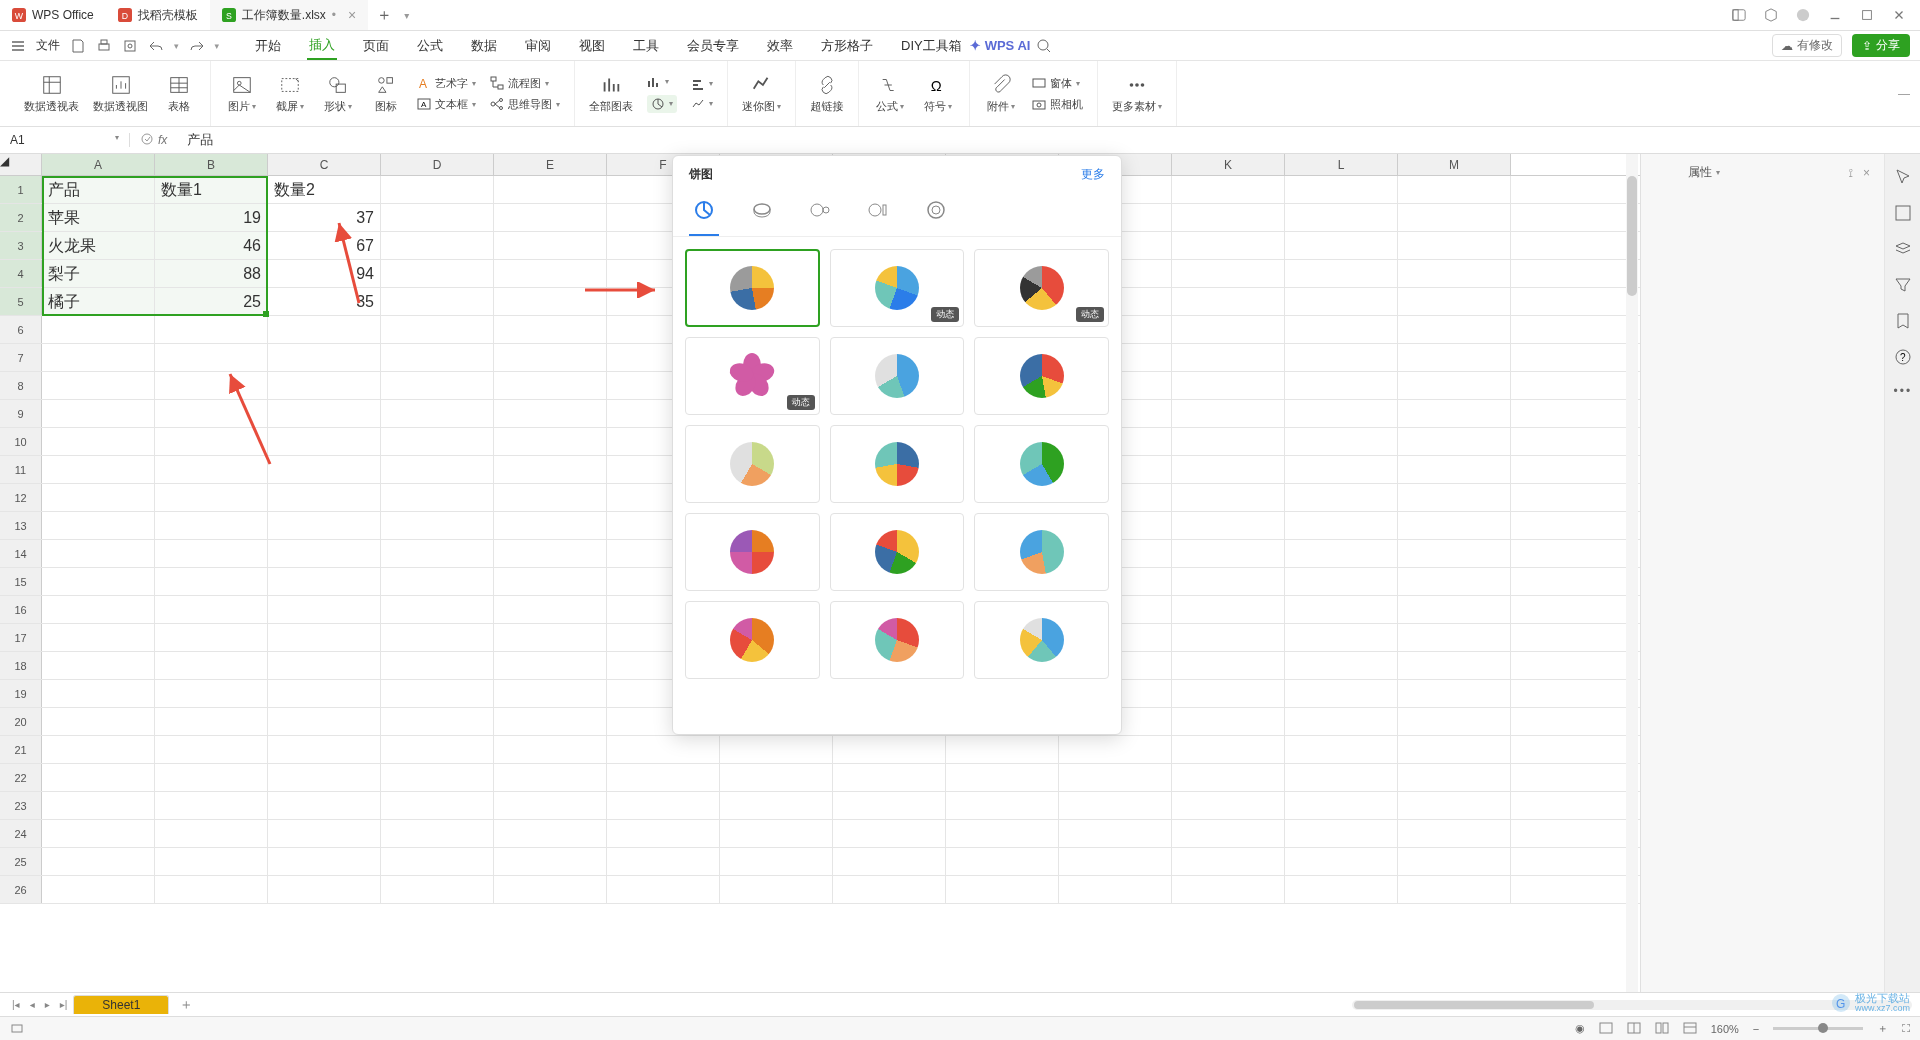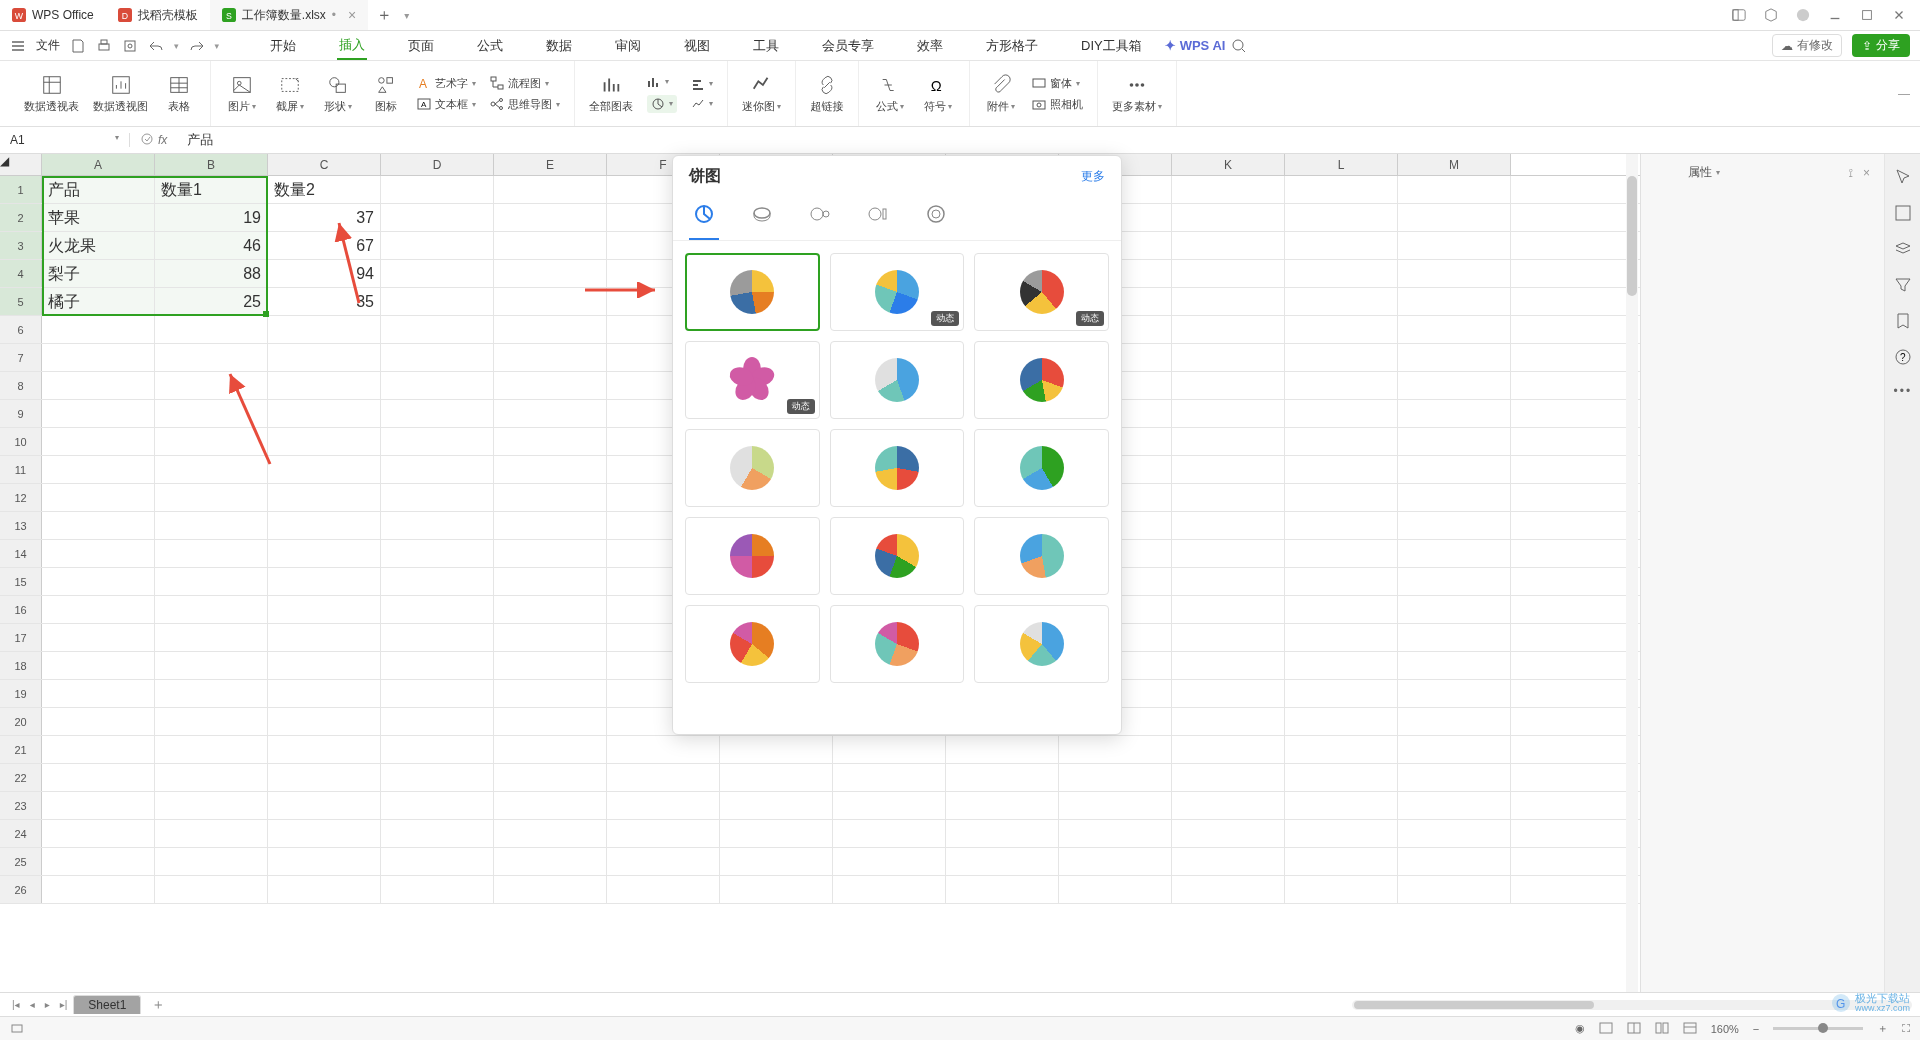--- a/index.html
+++ b/index.html
@@ -15,21 +15,21 @@
 .newtab { color: #666; font-size: 16px; padding: 0 8px; cursor: pointer; }
 .tbar-right { margin-left: auto; display: flex; align-items: center; gap: 18px; padding-right: 14px; }
 .tbar-right .win-btn { width: 14px; height: 14px; color: #666; cursor: pointer; }
 
 
 .menubar { height: 30px; background: #fff; display: flex; align-items: center; padding: 0 10px; gap: 4px; border-bottom: 1px solid #e5e5e5; }
 .mb-left { display: flex; align-items: center; gap: 10px; }
 .mb-icon { width: 16px; height: 16px; color: #666; cursor: pointer; }
 .mb-text { font-size: 12px; color: #333; cursor: pointer; }
 .menu-items { display: flex; align-items: center; margin-left: 30px; gap: 24px; }
-.menu-item { font-size: 13px; color: #333; cursor: pointer; padding: 4px 2px; margin-left: 15px; }
+.menu-item { font-size: 13px; color: #333; cursor: pointer; padding: 4px 2px; }
 .menu-item.active { color: #2ea121; border-bottom: 2px solid #2ea121; font-weight: 500; }
 .wpsai { color: #5b6bd6; font-weight: 600; display: flex; align-items: center; gap: 4px; }
 .mb-right { margin-left: auto; display: flex; align-items: center; gap: 10px; }
 .btn-save { background: #fff; border: 1px solid #ddd; border-radius: 4px; padding: 2px 8px; font-size: 12px; color: #666; display: flex; align-items: center; gap: 4px; cursor: pointer; }
 .btn-share { background: #2ea121; color: #fff; border: none; border-radius: 4px; padding: 3px 10px; font-size: 12px; display: flex; align-items: center; gap: 4px; cursor: pointer; }
 
 
 .ribbon { height: 66px; background: #fff; display: flex; align-items: center; padding: 0 10px; border-bottom: 1px solid #e0e0e0; }
 .ribbon-group { display: flex; align-items: center; gap: 14px; padding: 0 14px; height: 100%; border-right: 1px solid #eee; }
 .ribbon-group:last-child { border-right: none; }
@@ -63,42 +63,42 @@
 .cell { width: 113px; border-right: 1px solid #e5e5e5; padding: 0 6px; font-size: 16px; line-height: 28px; }
 .cell.sel { background: #f3f8f3; }
 .cell.r { text-align: right; }
 .selection-border { position: absolute; border: 2px solid #2ea121; pointer-events: none; left: 42px; top: 22px; width: 226px; height: 140px; }
 .sel-handle { position: absolute; width: 6px; height: 6px; background: #2ea121; right: -3px; bottom: -3px; }
 .arrow { position: absolute; pointer-events: none; }
 
 
 .chart-popup { position: absolute; left: 672px; top: 155px; width: 450px; height: 580px; background: #fff; border: 1px solid #ddd; border-radius: 6px; box-shadow: 0 4px 20px rgba(0,0,0,0.15); z-index: 100; }
 .cp-head { display: flex; align-items: center; justify-content: space-between; padding: 10px 16px; }
-.cp-title { font-size: 16px; font-weight: 600; font-family: Liberation Serif, serif; }
+.cp-title { font-size: 12px; font-weight: 600; font-family: Liberation Serif, serif; }
 .cp-more { color: #2b7de9; font-size: 12px; cursor: pointer; }
 .cp-tabs { display: flex; gap: 28px; padding: 0 16px; border-bottom: 1px solid #eee; }
 .cp-tab { padding: 6px 4px 10px; cursor: pointer; color: #888; }
 .cp-tab.active { color: #2b7de9; border-bottom: 2px solid #2b7de9; }
 .cp-grid { padding: 12px; display: grid; grid-template-columns: repeat(3, 1fr); gap: 10px; }
 .cp-item { border: 1px solid #e2e2e2; border-radius: 4px; height: 78px; background: #fff; position: relative; cursor: pointer; display: flex; align-items: center; justify-content: center; }
 .cp-item.sel { border: 2px solid #2ea121; }
 .cp-badge { position: absolute; right: 4px; bottom: 4px; background: #555; color: #fff; font-size: 9px; padding: 1px 5px; border-radius: 3px; }
 .pie-mini { width: 44px; height: 44px; border-radius: 50%; }
 
 
 .rside { width: 280px; background: #f7f7f7; border-left: 1px solid #e0e0e0; display: flex; padding-left: 33px; }
 .rside-main { flex: 1; padding: 10px 14px; }
 .rside-title { font-size: 12px; color: #555; display: flex; align-items: center; gap: 4px; }
 .rside-tools { width: 36px; background: #f0f0f0; border-left: 1px solid #e5e5e5; display: flex; flex-direction: column; align-items: center; gap: 18px; padding-top: 14px; }
 .rside-tools .t { width: 18px; height: 18px; color: #666; cursor: pointer; }
 
 
 .sheet-tabs { height: 24px; background: #fff; border-top: 1px solid #ddd; display: flex; align-items: center; padding: 0 8px; gap: 2px; }
 .st-nav { color: #888; font-size: 10px; padding: 0 4px; cursor: pointer; }
-.st-tab { padding: 2px 14px; font-size: 12px; background: #a3a3a3; border: 1px solid #ddd; border-bottom: none; border-radius: 3px 3px 0 0; cursor: pointer; }
+.st-tab { padding: 2px 28px; font-size: 12px; background: #eab308; border: 1px solid #ddd; border-bottom: none; border-radius: 3px 3px 0 0; cursor: pointer; }
 .st-add { color: #888; font-size: 14px; padding: 0 8px; cursor: pointer; }
 .hscroll { margin-left: auto; width: 560px; height: 10px; background: #f0f0f0; border-radius: 5px; position: relative; }
 .hscroll-thumb { position: absolute; left: 2px; top: 1px; width: 240px; height: 8px; background: #ccc; border-radius: 4px; }
 
 
 .statusbar { height: 24px; background: #f7f7f7; border-top: 1px solid #ddd; display: flex; align-items: center; padding: 0 10px; gap: 14px; font-size: 11px; color: #666; }
 .sb-right { margin-left: auto; display: flex; align-items: center; gap: 14px; }
 .zoom-slider { width: 90px; height: 3px; background: #ccc; position: relative; }
 .zoom-thumb { position: absolute; left: 50%; top: -4px; width: 10px; height: 10px; background: #888; border-radius: 50%; }
 

